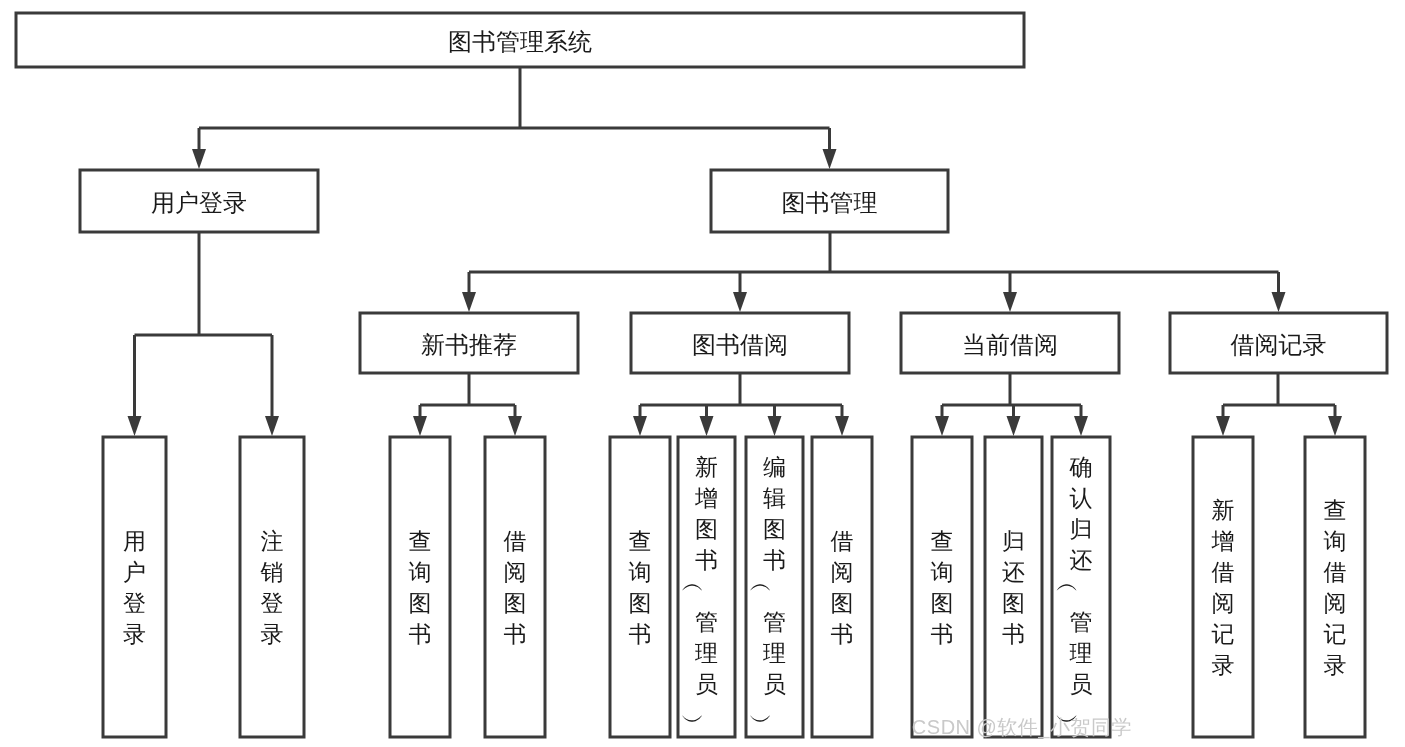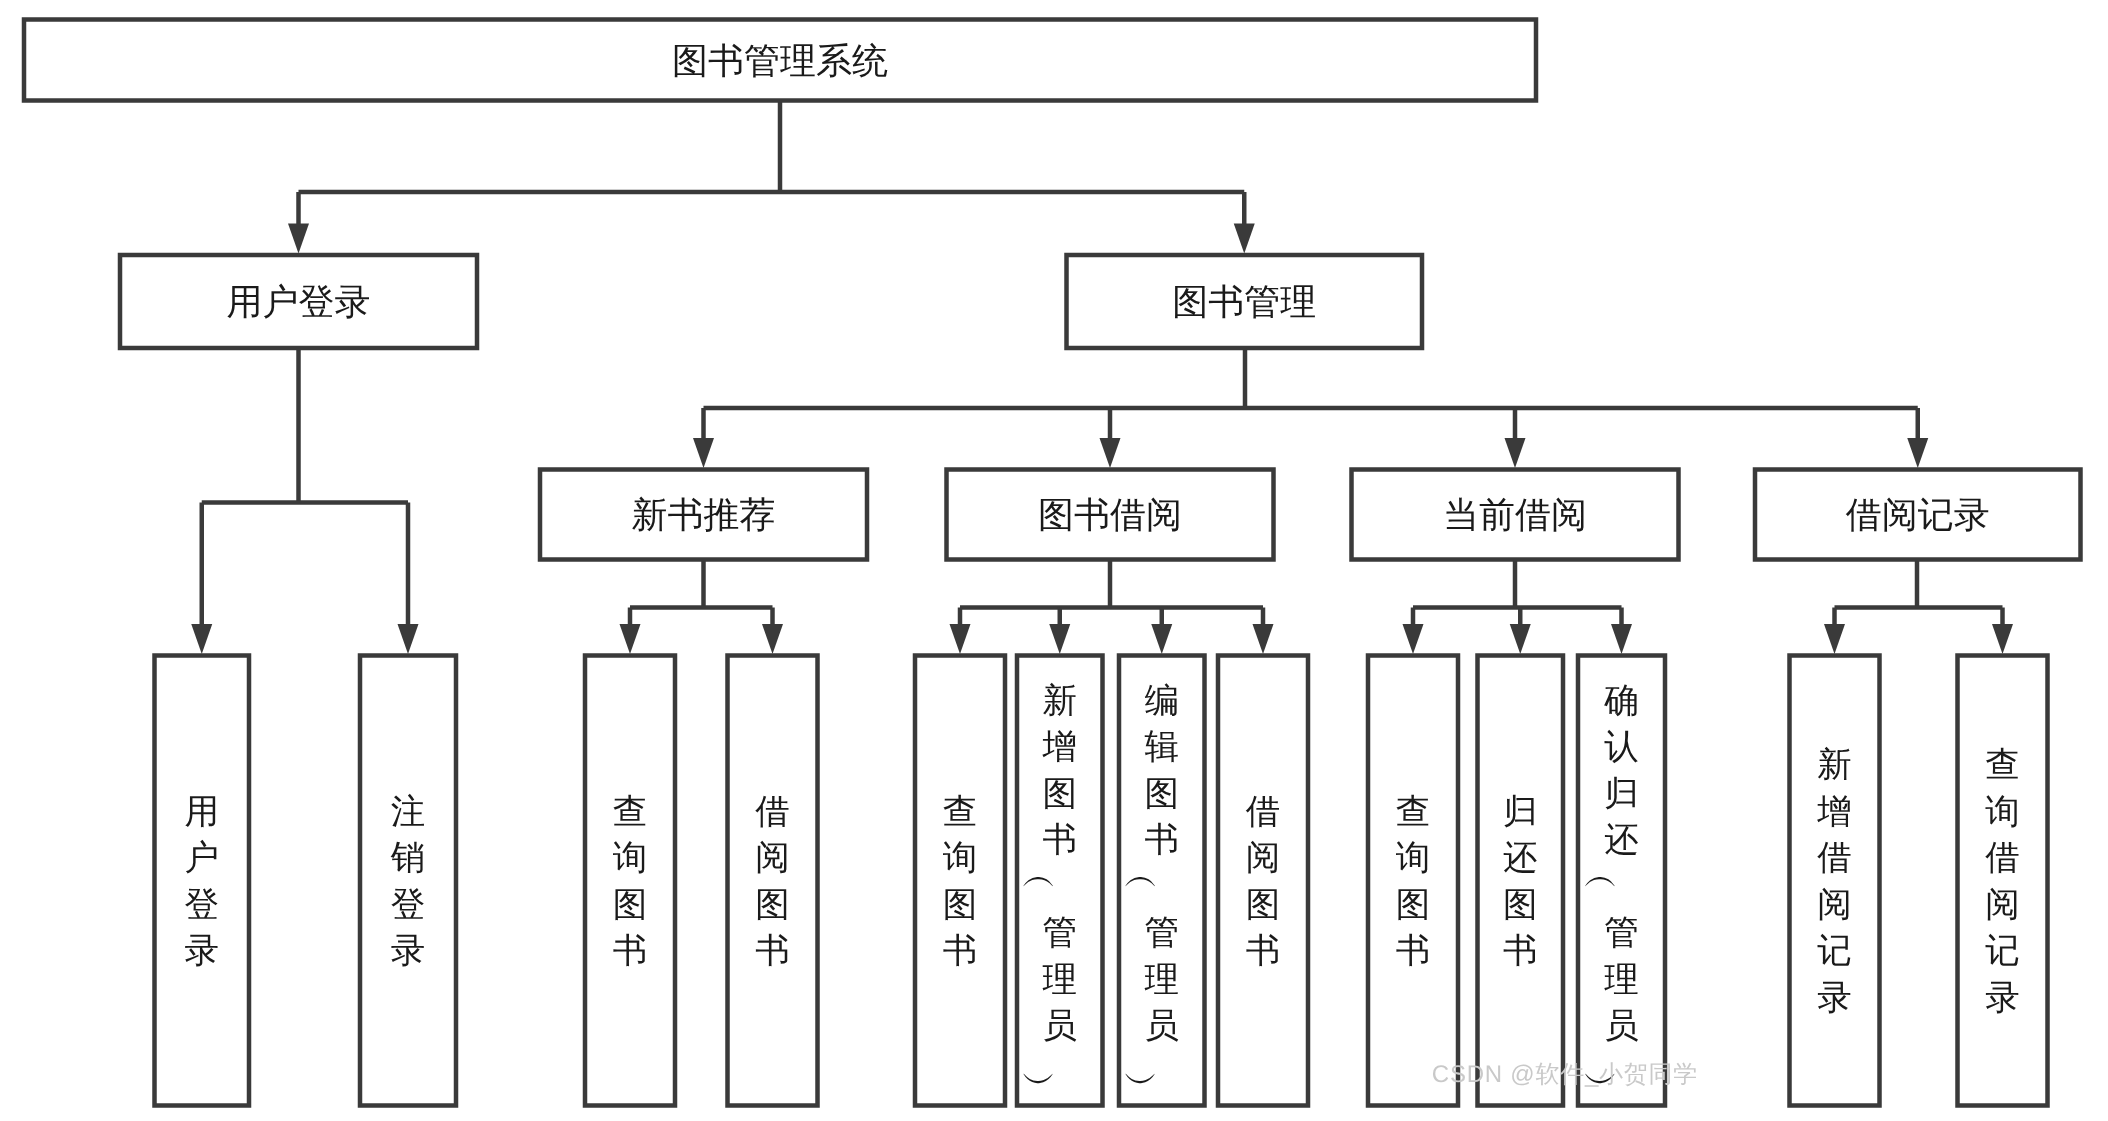--- a/index.html
+++ b/index.html
@@ -51,23 +51,23 @@
   .label-h {
     font-size: 24px;
   }
   .label-v-char {
     font-size: 23px;
     text-anchor: middle;
   }
   .watermark {
     position: absolute;
     right: 10px;
-    bottom: 20px;
+    bottom: 6px;
     color: #c9c9c9;
-    font-size: 16px;
+    font-size: 20px;
     font-family: "Liberation Sans", "DejaVu Sans", sans-serif;
     white-space: nowrap;
     letter-spacing: 0.5px;
     pointer-events: none;
   }
 </style>
 </head>
 <body>
 
 <div id="diagram-root">

